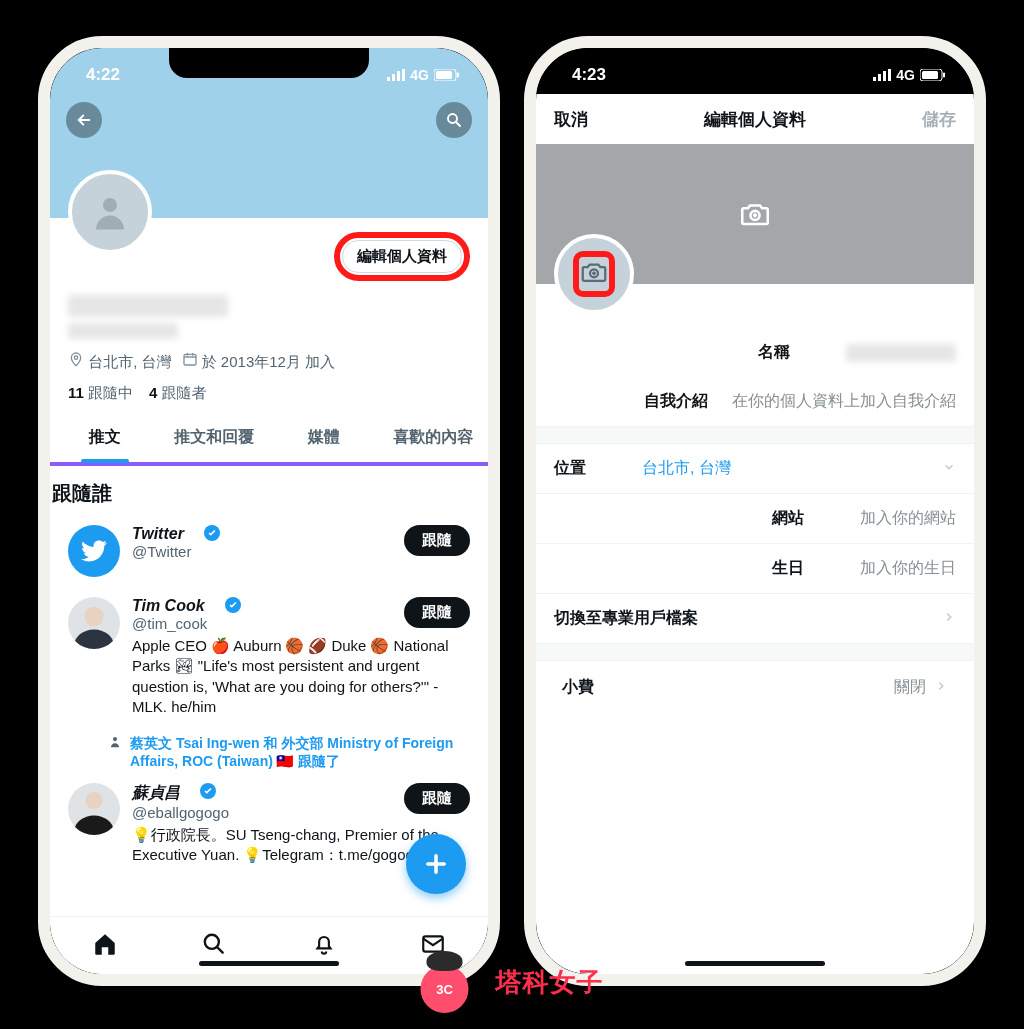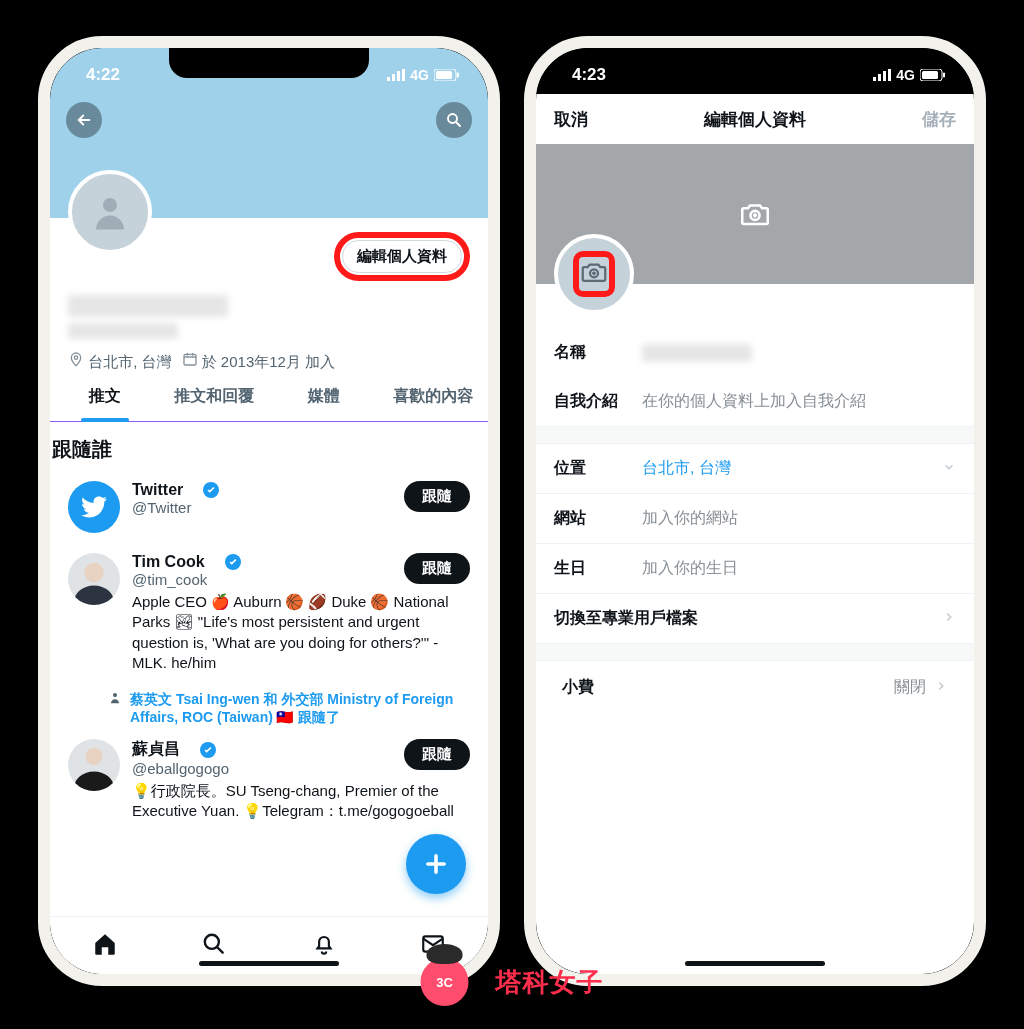--- a/index.html
+++ b/index.html
@@ -59,36 +59,36 @@
   border: 1px solid #cfd9de; border-radius: 20px; padding: 6px 14px;
   font-size: 15px; font-weight: 700; color: #0f1419; background: #fff;
 }
 .red-ring { border: 6px solid #ff1a1a; border-radius: 26px; padding: 2px; }
 .name-block { padding: 14px 18px 4px 18px; }
 .blur { background: #e6e6e6; color: transparent; filter: blur(3px); border-radius: 3px; display: inline-block; }
 .meta-line { padding: 6px 18px 0 18px; color: #536471; font-size: 15px; display: flex; gap: 10px; }
 .meta-line .inline-icon { opacity: .7; }
 .follow-line { padding: 12px 18px 10px 18px; font-size: 15px; color: #536471; display: flex; gap: 16px; }
 .follow-line b { color: #0f1419; font-weight: 700; }
-.tabs { display: flex; border-bottom: 1px solid #8b5cf6; }
+.tabs { display: flex; border-bottom: 4px solid #8b5cf6; }
 .tab { flex: 1; text-align: center; padding: 14px 0; font-size: 16px; font-weight: 700; color: #536471; position: relative; }
 .tab.active { color: #0f1419; }
 .tab.active::after {
   content: ''; position: absolute; bottom: -1px; left: 50%; transform: translateX(-50%);
   width: 48px; height: 4px; background: #1d9bf0; border-radius: 2px;
 }
 .section-title { font-size: 20px; font-weight: 800; padding: 14px 18px 8px 2px; color: #0f1419; }
 .sugg { display: flex; gap: 12px; padding: 10px 18px; }
 .sugg:last-child { padding-bottom: 44px; }
 .sugg-avatar { width: 52px; height: 52px; border-radius: 50%; flex-shrink: 0; display: flex; align-items: center; justify-content: center; }
 .sugg-avatar.tw { background: #1d9bf0; }
 .sugg-avatar.ph { background: #dfe3e6; overflow: hidden; }
 .sugg-main { flex: 1; }
 .sugg-top { display: flex; justify-content: space-between; align-items: flex-start; }
-.sugg-name { font-weight: 800; color: #0f1419; font-size: 16px; display: inline-flex; align-items: center; gap: 20px; }
+.sugg-name { font-weight: 800; color: #0f1419; font-size: 16px; display: inline-flex; gap: 20px; font-style: italic; }
 .verify { width: 16px; height: 16px; background: #1d9bf0; border-radius: 50%; display: inline-flex; align-items: center; justify-content: center; }
 .verify svg { display: block; }
 .sugg-handle { color: #536471; font-size: 15px; }
 .follow-pill { background: #0f1419; color: #fff; border-radius: 18px; padding: 6px 18px; font-size: 15px; font-weight: 700; }
 .sugg-bio { color: #0f1419; font-size: 15px; padding-top: 4px; line-height: 1.35; }
 .context-line { color: #1d9bf0; font-size: 14px; font-weight: 700; padding: 8px 18px 2px 80px; position: relative; }
 .context-line .ctx-icon { position: absolute; left: 58px; top: 8px; color: #536471; }
 .fab {
   position: absolute; right: 22px; bottom: 80px; width: 60px; height: 60px;
   background: #1d9bf0; border-radius: 50%; display: flex; align-items: center; justify-content: center;
@@ -115,33 +115,34 @@
   position: absolute; left: 18px; bottom: -30px; width: 80px; height: 80px;
   border-radius: 50%; background: #c5d2d9; border: 4px solid #fff;
   display: flex; align-items: center; justify-content: center;
 }
 .red-box { border: 6px solid #ff1a1a; border-radius: 10px; padding: 0; }
 .red-box .cam-icon { width: 30px; height: 30px; color: #5b6b76; }
 .edit-body { background: #fff; flex: 1; padding-top: 44px; }
 .edit-row {
   display: flex; padding: 14px 18px; align-items: center;
   font-size: 16px;
+  justify-content: flex-end;
 }
 .edit-row .label { width: 88px; font-weight: 700; color: #0f1419; }
 .edit-row .value { color: #1d9bf0; }
 .edit-row .placeholder { color: #888f95; }
 .edit-row .chev { margin-left: auto; color: #c1c9ce; }
 .section-sep { height: 18px; background: #f7f9f9; border-top: 1px solid #eff3f4; border-bottom: 1px solid #eff3f4; }
 .row-divider { border-bottom: 1px solid #eff3f4; }
 .tip-row { display: flex; padding: 16px 26px; align-items: center; font-size: 16px; }
 .tip-row .label { font-weight: 700; color: #0f1419; }
 .tip-row .status { margin-left: auto; color: #888f95; margin-right: 8px; }
 .watermark {
-  position: absolute; bottom: 23px; left: 50%; transform: translateX(-50%);
-  display: flex; align-items: center; gap: 27px; z-index: 100;
+  position: absolute; bottom: 16px; left: 50%; transform: translateX(-50%);
+  display: flex; align-items: flex-start; gap: 27px; z-index: 100;
 }
 .wm-circle {
   width: 48px; height: 48px; border-radius: 50%; background: #ff4d6d;
   display: flex; align-items: center; justify-content: center; color: #fff; font-size: 13px; font-weight: 700;
   position: relative;
 }
 .wm-circle::before { content:''; position:absolute; top:-14px; left:6px; width:36px; height:20px; background:#2b2b2b; border-radius:50% 50% 40% 40%; }
 .wm-text { color: #ff2e4d; font-size: 26px; font-weight: 900; letter-spacing: 1px; }
 .home-indicator {
   position: absolute; bottom: 8px; left: 50%; transform: translateX(-50%);
@@ -211,20 +212,24 @@
           <span><svg class="inline-icon" width="16" height="16" viewBox="0 0 24 24" fill="none" stroke="#536471" stroke-width="2">
                 <path d="M12 22s7-7 7-12a7 7 0 10-14 0c0 5 7 12 7 12z"></path>
                 <circle cx="12" cy="10" r="2.5"></circle>
               </svg> <span>台北市, 台灣</span></span>
           <span><svg class="inline-icon" width="16" height="16" viewBox="0 0 24 24" fill="none" stroke="#536471" stroke-width="2">
                 <rect x="3" y="5" width="18" height="16" rx="2"></rect>
                 <path d="M3 9h18M8 3v4M16 3v4"></path>
               </svg> <span>於 2013年12月 加入</span></span>
         </div>
 
+        <div class="follow-line">
+          <span><b>11</b> <span>跟隨中</span></span>
+          <span><b>4</b> <span>跟隨者</span></span>
+        </div>
 
         <div class="tabs">
           <div class="tab active">推文</div>
           <div class="tab">推文和回覆</div>
           <div class="tab">媒體</div>
           <div class="tab">喜歡的內容</div>
         </div>
 
         <div class="section-title">跟隨誰</div>
 

